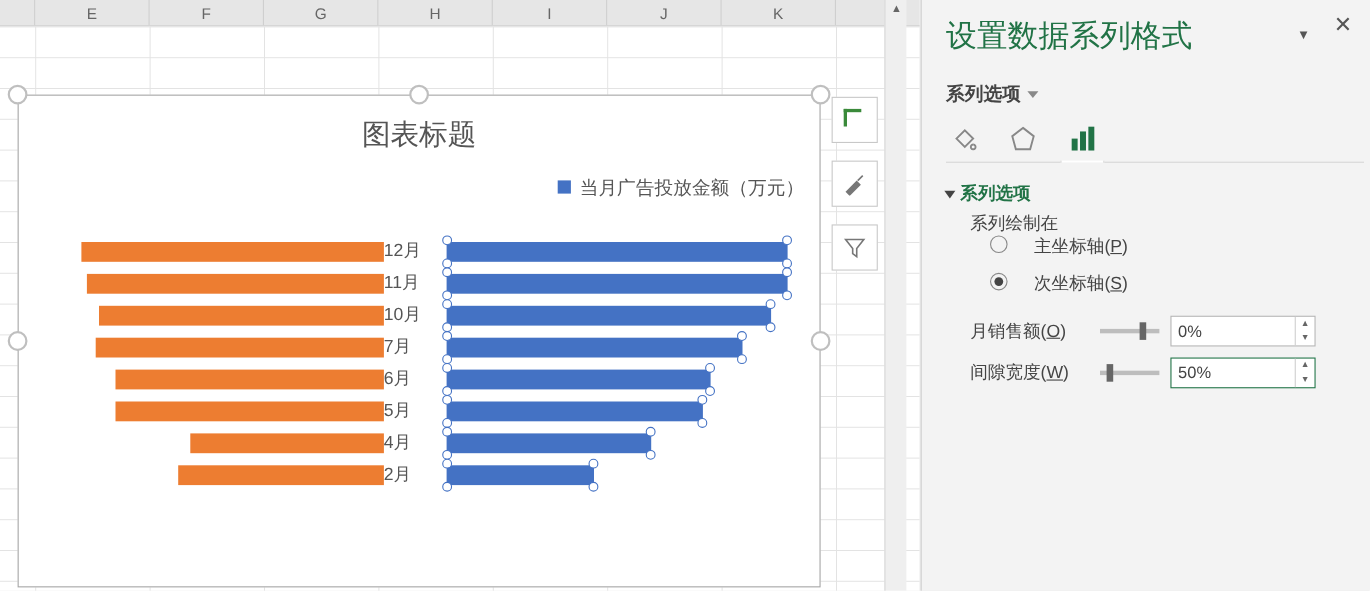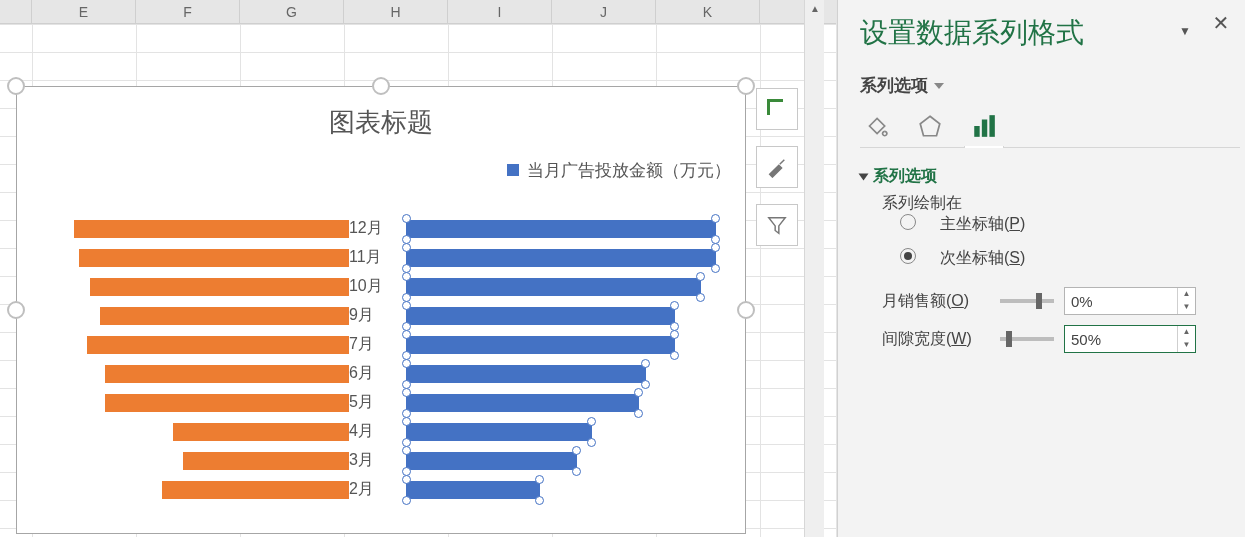--- a/index.html
+++ b/index.html
@@ -420,46 +420,33 @@
             <div class="right-bar-cell">
               <div class="right-bar" style="width: 295px;"></div>
               <div class="dp-handle " style="left: -4px;"></div>
               <div class="dp-handle bottom" style="left: -4px;"></div>
               <div class="dp-handle " style="left: 290px;"></div>
               <div class="dp-handle bottom" style="left: 290px;"></div>
             </div>
           </div>
           <div class="bar-row">
             <div class="left-bar-cell">
-              <div class="left-bar" style="width: 249px;"></div>
-            </div>
-            <div class="cat-label">9月</div>
+              <div class="left-bar" style="width: 262px;"></div>
+            </div>
+            <div class="cat-label">7月</div>
             <div class="right-bar-cell">
               <div class="right-bar" style="width: 269px;"></div>
               <div class="dp-handle " style="left: -4px;"></div>
               <div class="dp-handle bottom" style="left: -4px;"></div>
               <div class="dp-handle " style="left: 264px;"></div>
               <div class="dp-handle bottom" style="left: 264px;"></div>
             </div>
           </div>
           <div class="bar-row">
             <div class="left-bar-cell">
-              <div class="left-bar" style="width: 262px;"></div>
-            </div>
-            <div class="cat-label">7月</div>
-            <div class="right-bar-cell">
-              <div class="right-bar" style="width: 269px;"></div>
-              <div class="dp-handle " style="left: -4px;"></div>
-              <div class="dp-handle bottom" style="left: -4px;"></div>
-              <div class="dp-handle " style="left: 264px;"></div>
-              <div class="dp-handle bottom" style="left: 264px;"></div>
-            </div>
-          </div>
-          <div class="bar-row">
-            <div class="left-bar-cell">
               <div class="left-bar" style="width: 244px;"></div>
             </div>
             <div class="cat-label">6月</div>
             <div class="right-bar-cell">
               <div class="right-bar" style="width: 240px;"></div>
               <div class="dp-handle " style="left: -4px;"></div>
               <div class="dp-handle bottom" style="left: -4px;"></div>
               <div class="dp-handle " style="left: 235px;"></div>
               <div class="dp-handle bottom" style="left: 235px;"></div>
             </div>
@@ -481,33 +468,20 @@
             <div class="left-bar-cell">
               <div class="left-bar" style="width: 176px;"></div>
             </div>
             <div class="cat-label">4月</div>
             <div class="right-bar-cell">
               <div class="right-bar" style="width: 186px;"></div>
               <div class="dp-handle " style="left: -4px;"></div>
               <div class="dp-handle bottom" style="left: -4px;"></div>
               <div class="dp-handle " style="left: 181px;"></div>
               <div class="dp-handle bottom" style="left: 181px;"></div>
-            </div>
-          </div>
-          <div class="bar-row">
-            <div class="left-bar-cell">
-              <div class="left-bar" style="width: 166px;"></div>
-            </div>
-            <div class="cat-label">3月</div>
-            <div class="right-bar-cell">
-              <div class="right-bar" style="width: 171px;"></div>
-              <div class="dp-handle " style="left: -4px;"></div>
-              <div class="dp-handle bottom" style="left: -4px;"></div>
-              <div class="dp-handle " style="left: 166px;"></div>
-              <div class="dp-handle bottom" style="left: 166px;"></div>
             </div>
           </div>
           <div class="bar-row">
             <div class="left-bar-cell">
               <div class="left-bar" style="width: 187px;"></div>
             </div>
             <div class="cat-label">2月</div>
             <div class="right-bar-cell">
               <div class="right-bar" style="width: 134px;"></div>
               <div class="dp-handle " style="left: -4px;"></div>

